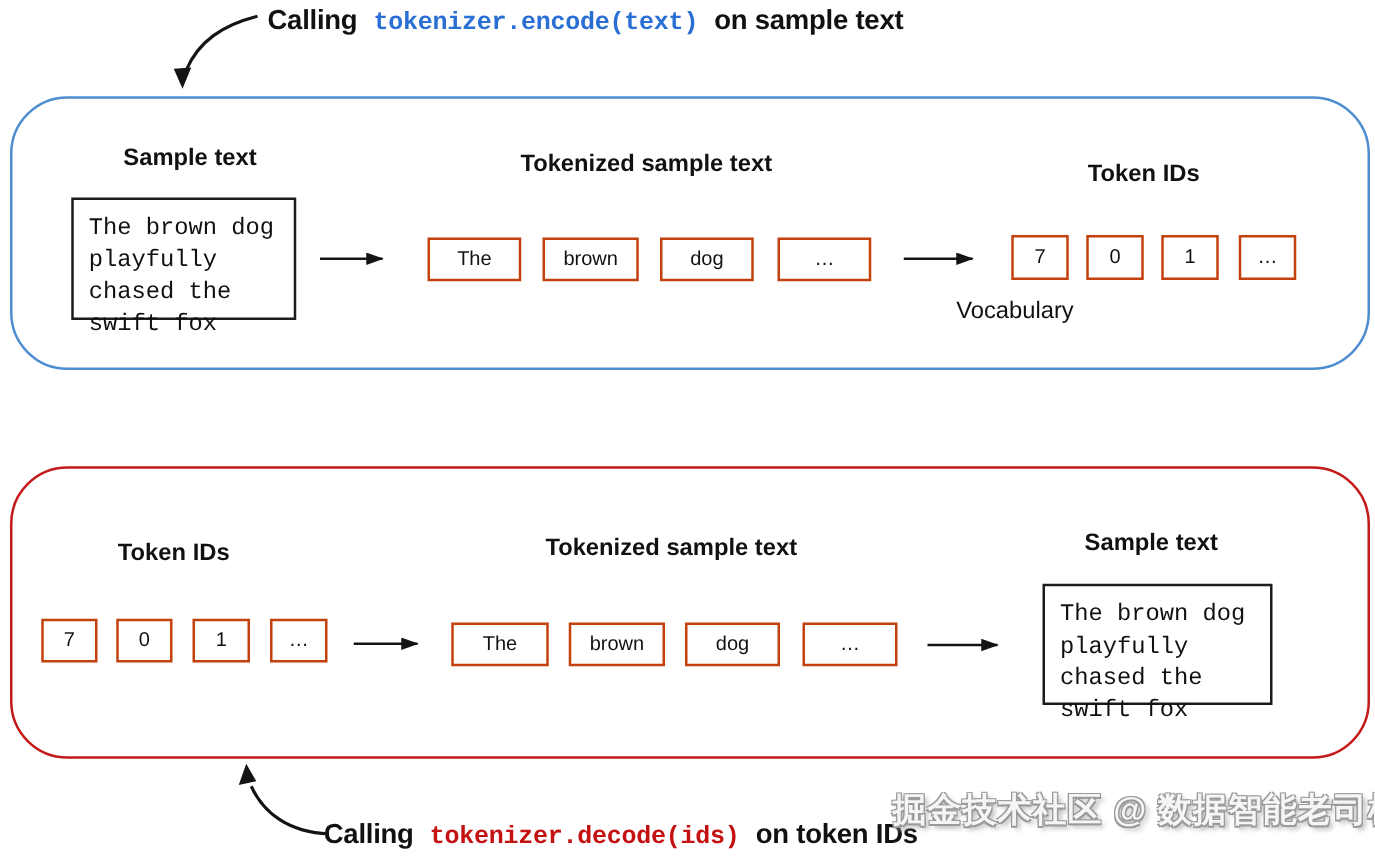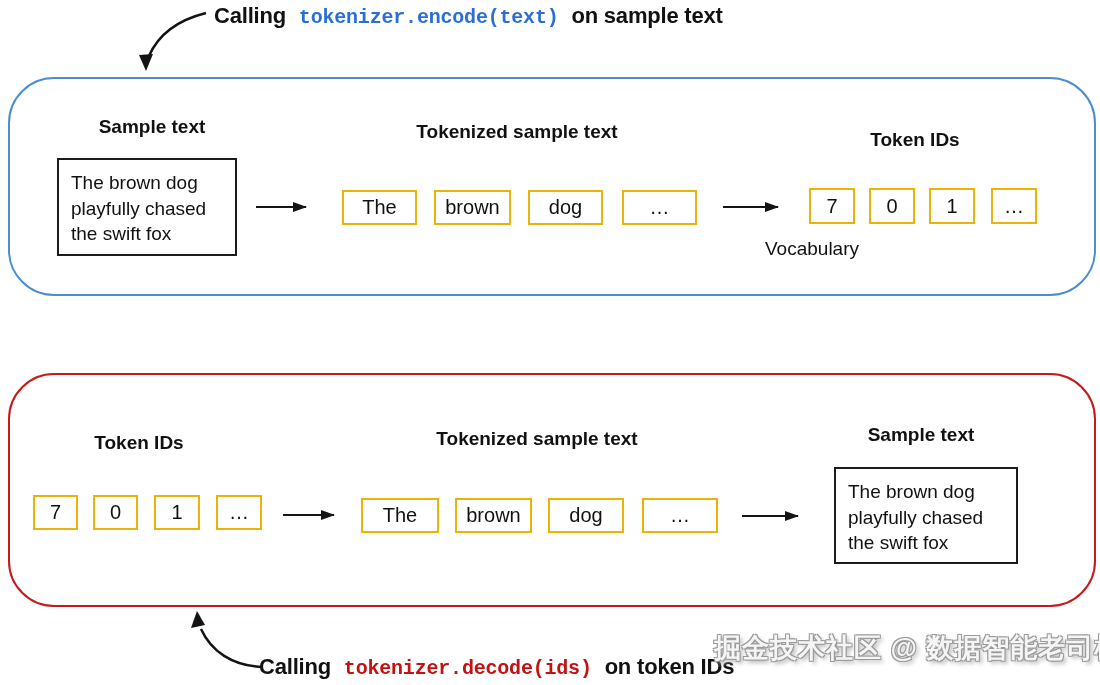--- a/index.html
+++ b/index.html
@@ -18,26 +18,26 @@
   .section{
     position:absolute;background:#fff;border-style:solid;border-width:2px;
     border-radius:46px;
   }
   .heading{
     position:absolute;font-weight:bold;font-size:19px;text-align:center;
     white-space:nowrap;
   }
   .textbox{
     position:absolute;border:2px solid #1c1c1c;box-sizing:border-box;
-    font-size:19px;line-height:1.35;padding:10px 12px;background:#fff;
+    font-size:19px;line-height:1.35;padding:10px 12px;background:#fff;font-family:Liberation Mono, monospace;
   }
   .token{
-    position:absolute;border:2px solid #eab308;box-sizing:border-box;
+    position:absolute;border:2px solid #c2410c;box-sizing:border-box;
     display:flex;align-items:center;justify-content:center;
-    font-size:20px;background:#fff;
+    font-size:16px;background:#fff;
   }
   .flowlabel{
     position:absolute;font-size:19px;text-align:right;line-height:1.25;
   }
   #arrow-layer{position:absolute;left:0;top:0;z-index:5;pointer-events:none;}
   .watermark{
     position:absolute;font-size:27px;letter-spacing:1px;white-space:nowrap;
     color:rgba(250,250,250,0.95);font-weight:bold;
     text-shadow:-1px -1px 0 #9a9a9a,1px -1px 0 #9a9a9a,
                 -1px 1px 0 #9a9a9a,1px 1px 0 #9a9a9a,3px 3px 4px #b0b0b0;

